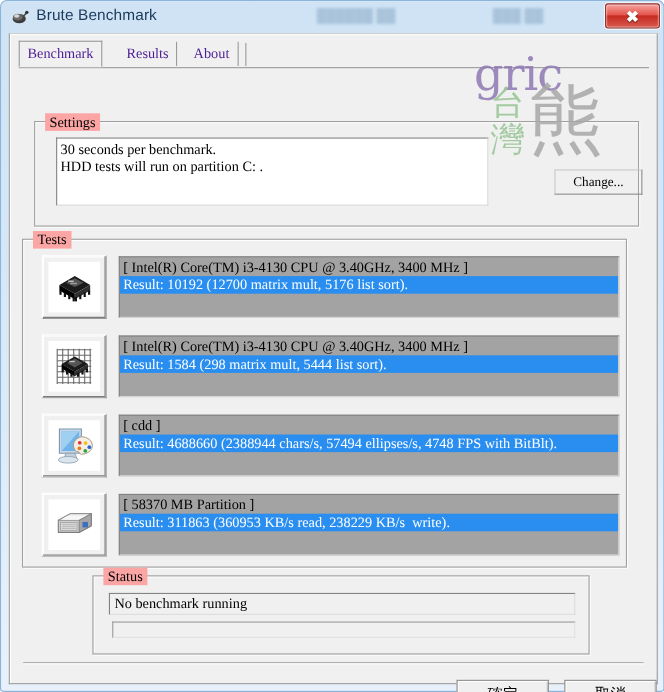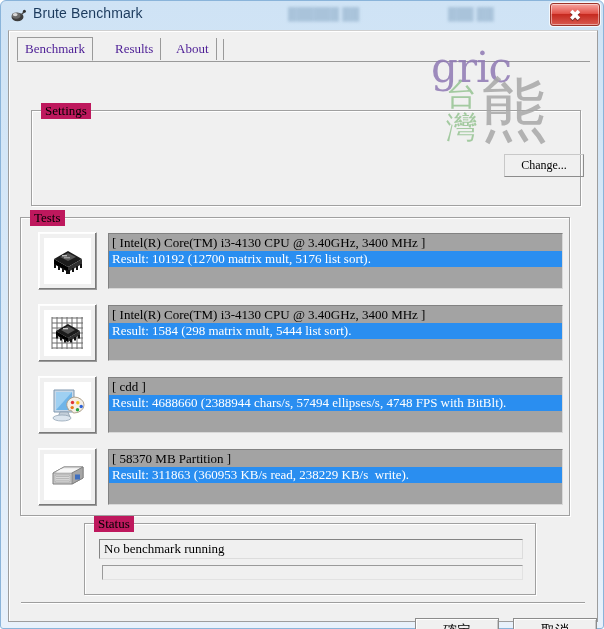--- a/index.html
+++ b/index.html
@@ -180,21 +180,21 @@
   
   .groupbox {
     position: absolute;
     box-sizing: border-box;
     border: 1px solid #a0a0a0;
     box-shadow: inset 1px 1px 0 #ffffff, 1px 1px 0 #ffffff;
   }
   .group-title {
     position: absolute;
     top: -8px; left: 9px;
-    background: #be185d;
+    background: #fca5a5;
     padding: 0 4px;
     font-family: "Liberation Serif", serif;
     font-size: 13px;
     color: #000;
     white-space: nowrap;
     z-index: 4;
   }
 
   #gb-settings { left: 22px; top: 79px; width: 550px; height: 96px; }
   #gb-tests    { left: 11px; top: 186px; width: 550px; height: 299px; }
@@ -385,20 +385,24 @@
       </div>
       <div class="tab inactive" id="tab-2">
         <span>About</span>
       </div>
       <div id="tab-endcap"></div>
     </div>
 
     <div class="groupbox" id="gb-settings">
       <span class="group-title">Settings</span>
 
+      <div id="settings-memo">
+        <div class="line">30 seconds per benchmark.</div>
+        <div class="line">HDD tests will run on partition C: .</div>
+      </div>
 
       <div id="change-btn">
         <span>Change...</span>
       </div>
     </div>
 
     <div class="groupbox" id="gb-tests">
       <span class="group-title">Tests</span>
 
       <div class="test-row" id="row-0">

